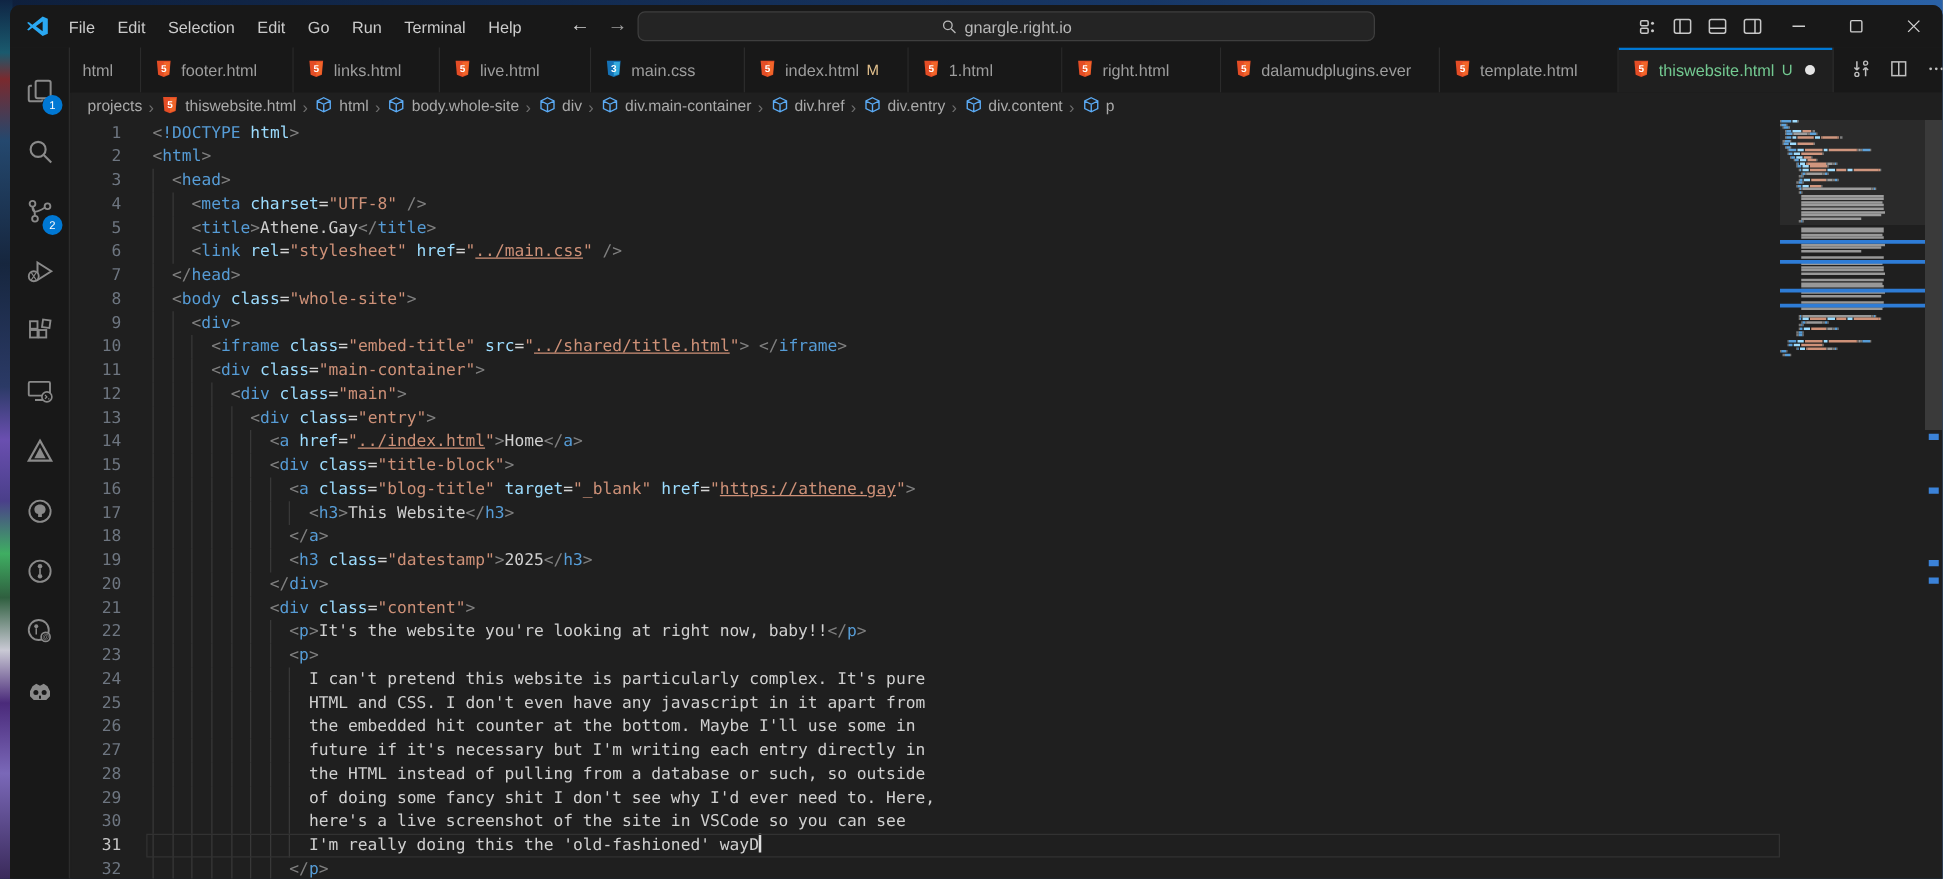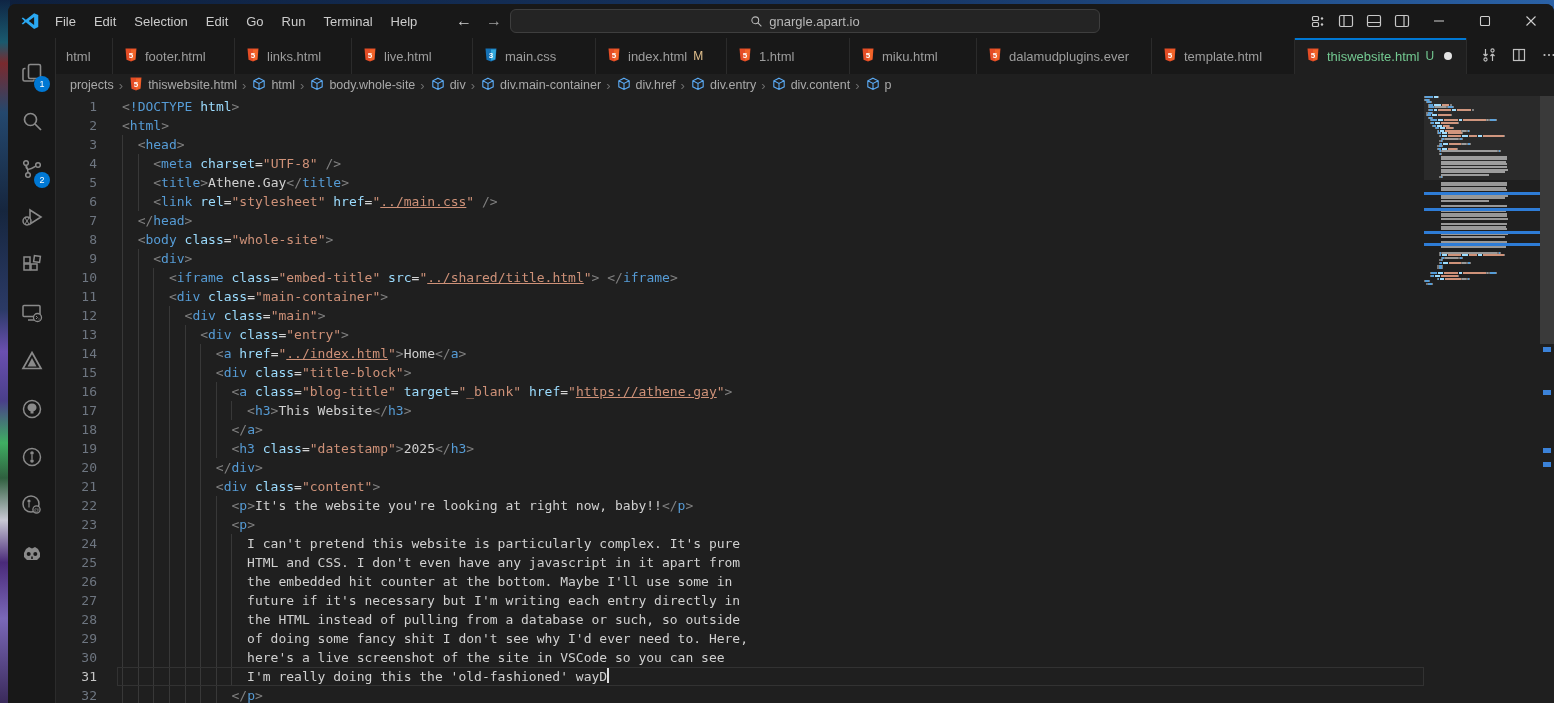--- a/index.html
+++ b/index.html
@@ -103,21 +103,21 @@
       </div>
     <div class="nav-arrows">
       <span class="arrow-back">←</span>
       <span class="arrow-fwd">→</span>
     </div>
     <div class="command-center">
       <svg width="13" height="13" viewBox="0 0 16 16">
           <circle cx="6.5" cy="6.5" r="4.2" fill="none" stroke="#b8b8b8" stroke-width="1.3"></circle>
           <line x1="9.8" y1="9.8" x2="14" y2="14" stroke="#b8b8b8" stroke-width="1.3"></line>
         </svg>
-      <span>gnargle.apart.io</span>
+      <span>gnargle.right.io</span>
     </div>
     <div class="layout-actions" id="layoutActions">
         <span>
           <svg width="16" height="16" viewBox="0 0 16 16">
             <rect x="2.5" y="3.5" width="6" height="4" rx="1" fill="none" stroke="#c8c8c8" stroke-width="1.2"></rect>
             <rect x="2.5" y="9.5" width="6" height="4" rx="1" fill="none" stroke="#c8c8c8" stroke-width="1.2"></rect>
             <circle cx="12" cy="5.5" r="1.2" fill="#c8c8c8"></circle>
             <circle cx="12" cy="11.5" r="1.2" fill="#c8c8c8"></circle>
           </svg>
         </span>
@@ -211,21 +211,21 @@
             <text x="8" y="10.6" font-size="8" font-weight="bold" fill="#ffffff" text-anchor="middle" font-family="Liberation Sans, sans-serif">5</text>
           </svg></span>
         <span class="tab-label">1.html</span>
       </div>
       <div class="tab" style="width: 127px;">
         <span><svg width="16" height="16" viewBox="0 0 16 16">
             <path d="M2.5 1.5h11l-1 11.3L8 14.5l-4.5-1.7z" fill="#e44d26"></path>
             <path d="M8 2.5h5l-.8 9.8L8 13.5z" fill="#f16529"></path>
             <text x="8" y="10.6" font-size="8" font-weight="bold" fill="#ffffff" text-anchor="middle" font-family="Liberation Sans, sans-serif">5</text>
           </svg></span>
-        <span class="tab-label">miku.html</span>
+        <span class="tab-label">right.html</span>
       </div>
       <div class="tab" style="width: 175px;">
         <span><svg width="16" height="16" viewBox="0 0 16 16">
             <path d="M2.5 1.5h11l-1 11.3L8 14.5l-4.5-1.7z" fill="#e44d26"></path>
             <path d="M8 2.5h5l-.8 9.8L8 13.5z" fill="#f16529"></path>
             <text x="8" y="10.6" font-size="8" font-weight="bold" fill="#ffffff" text-anchor="middle" font-family="Liberation Sans, sans-serif">5</text>
           </svg></span>
         <span class="tab-label">dalamudplugins.ever</span>
       </div>
       <div class="tab" style="width: 143px;">

